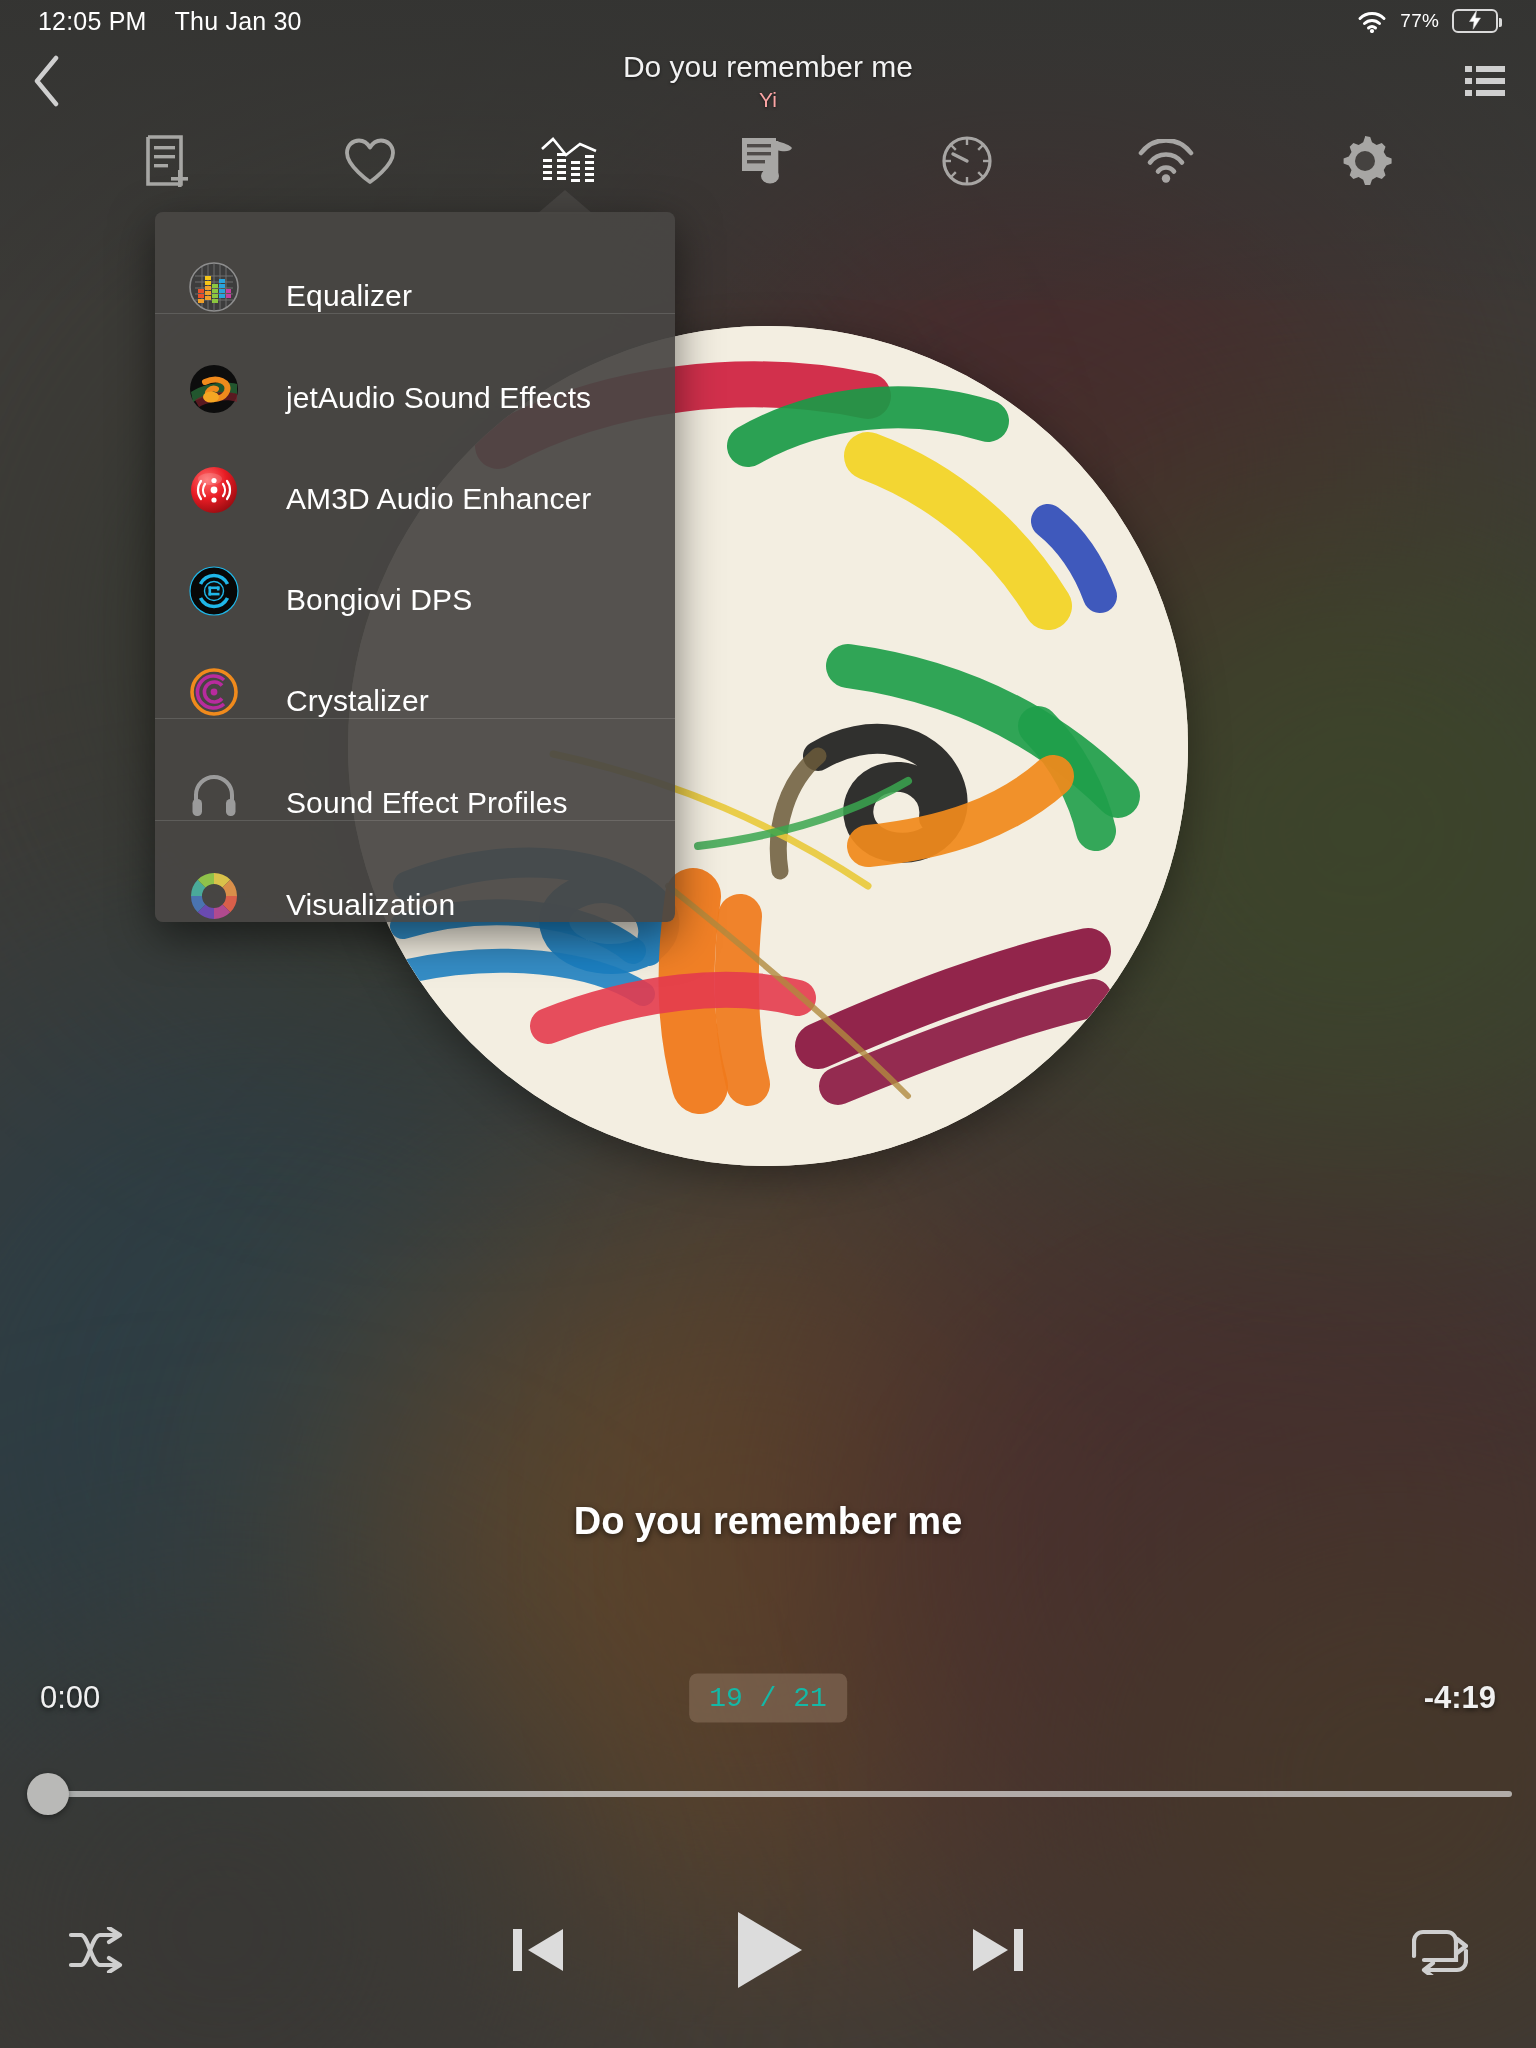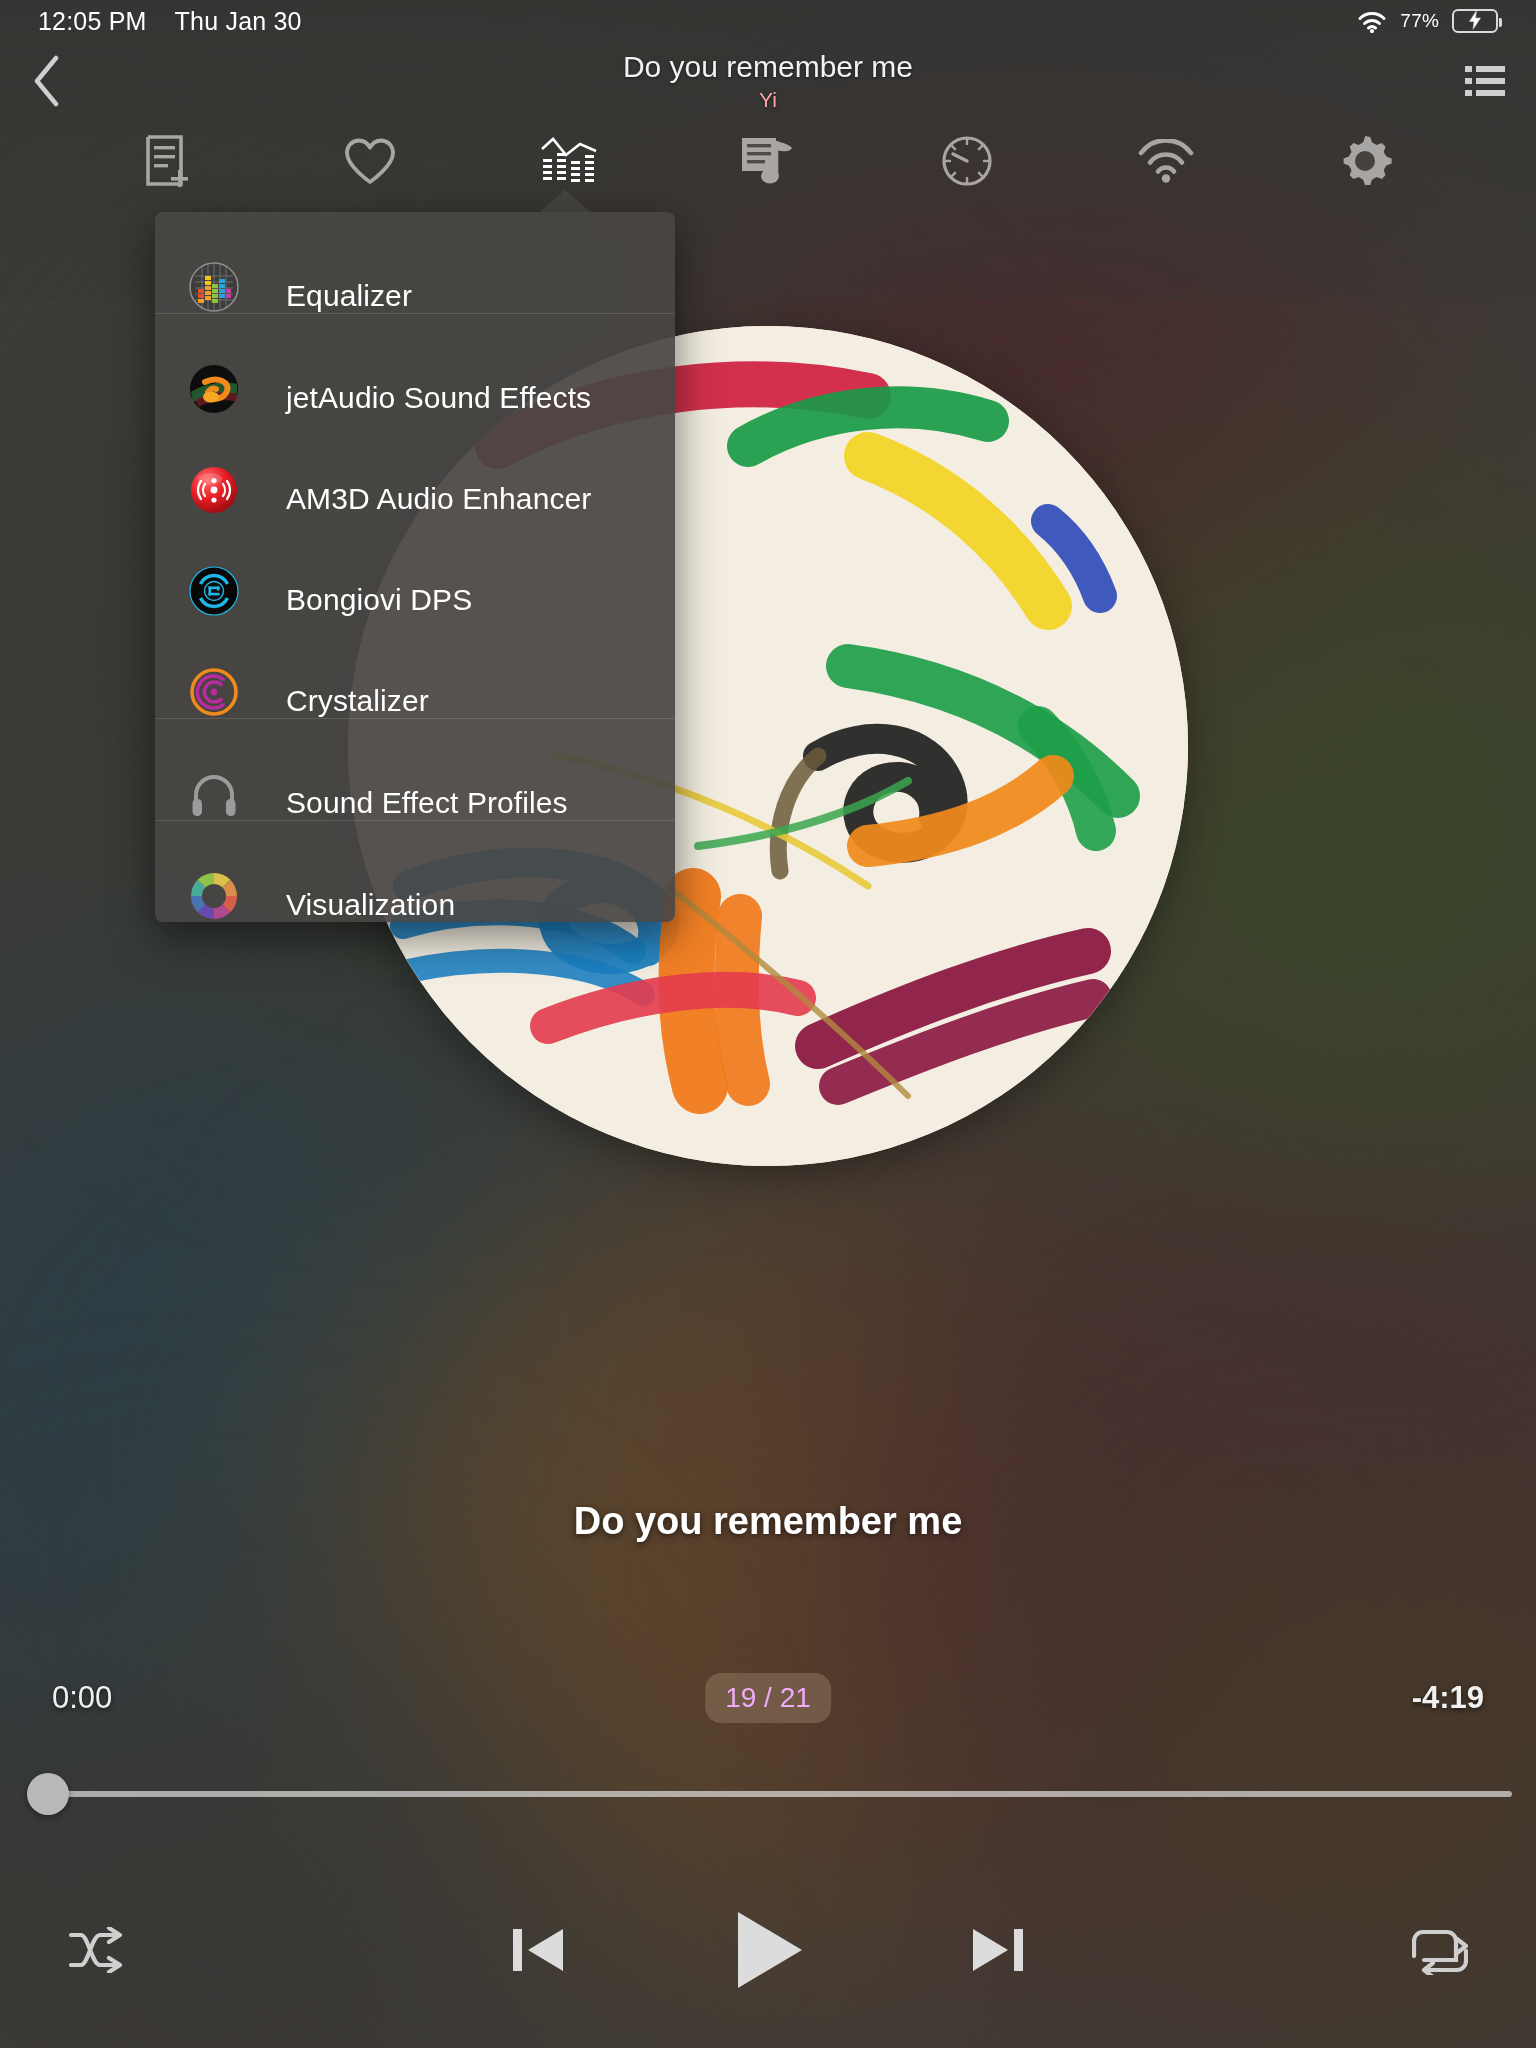--- a/index.html
+++ b/index.html
@@ -71,25 +71,25 @@
 
   
   #track-info { position:absolute; left:0; top:1500px; width:100%; text-align:center; }
   #track-title { color:#fff; font-size:38px; font-weight:bold;
                  text-shadow:0 2px 6px rgba(0,0,0,.6); }
   #track-meta { color:#d8d8d8; font-size:30px; margin-top:14px;
                 text-shadow:0 2px 6px rgba(0,0,0,.6); }
 
   
   #time-row { position:absolute; left:0; top:1672px; width:100%; height:52px;
-              display:flex; align-items:center; padding:0 52px; }
+              display:flex; align-items:center; padding:0 40px; }
   .time-txt { color:#f0f0f0; font-size:31px; text-shadow:0 2px 5px rgba(0,0,0,.6); }
   #track-counter { position:absolute; left:50%; top:50%; transform:translate(-50%,-50%);
-                   background:rgba(140,115,95,.55); color:#f0abfc; font-size:28px;
-                   padding:9px 20px; border-radius:16px; }
+                   background:rgba(140,115,95,.55); color:#14b8a6; font-size:28px;
+                   padding:9px 20px; border-radius:8px;font-family:Liberation Mono, monospace; }
   #time-right { margin-left:auto;font-weight:bold; }
 
   
   #seek-wrap { position:absolute; left:24px; top:1770px; width:1488px; height:48px;
                display:flex; align-items:center; }
   #seek-track { position:absolute; left:24px; right:0; height:6px;
                 background:rgba(235,235,235,.65); border-radius:3px; }
   #seek-thumb { position:absolute; left:24px; top:50%; transform:translate(-50%,-50%);
                 width:42px; height:42px; border-radius:50%; background:#b9b9b7;
                 box-shadow:0 2px 6px rgba(0,0,0,.4); }

